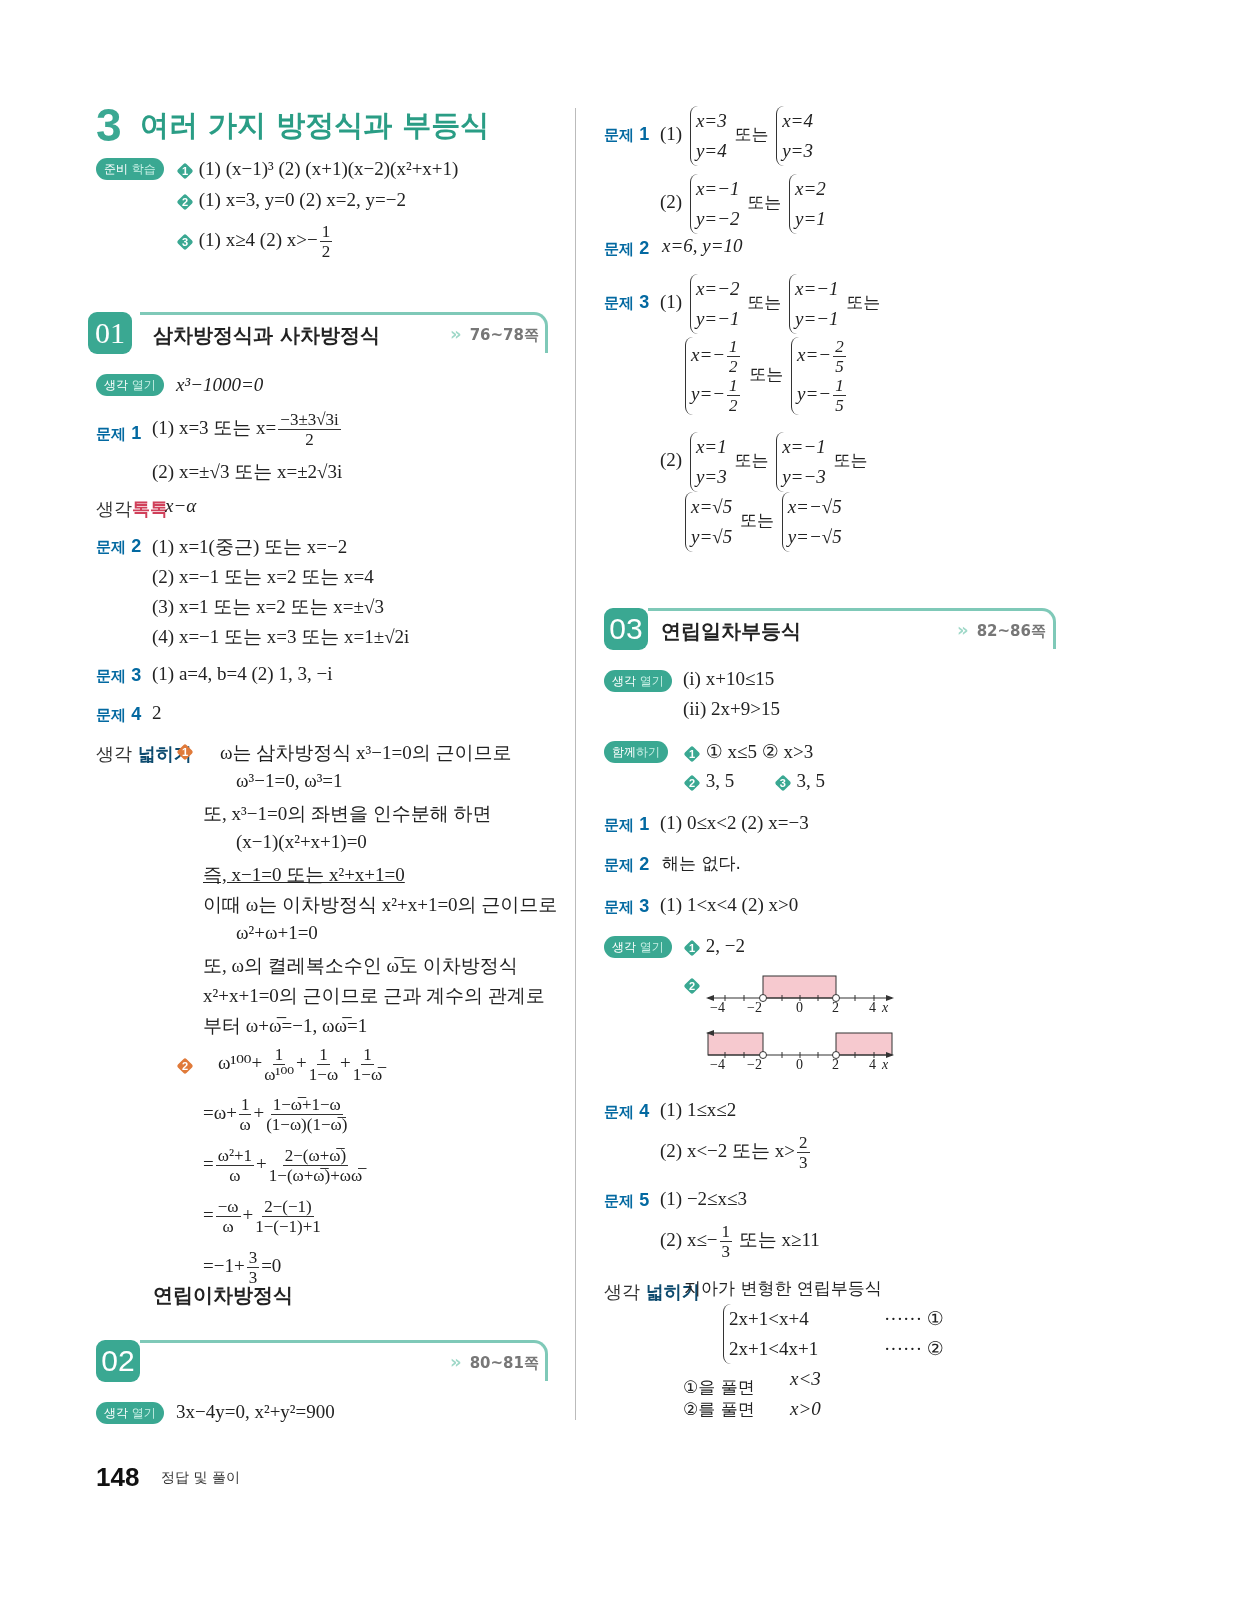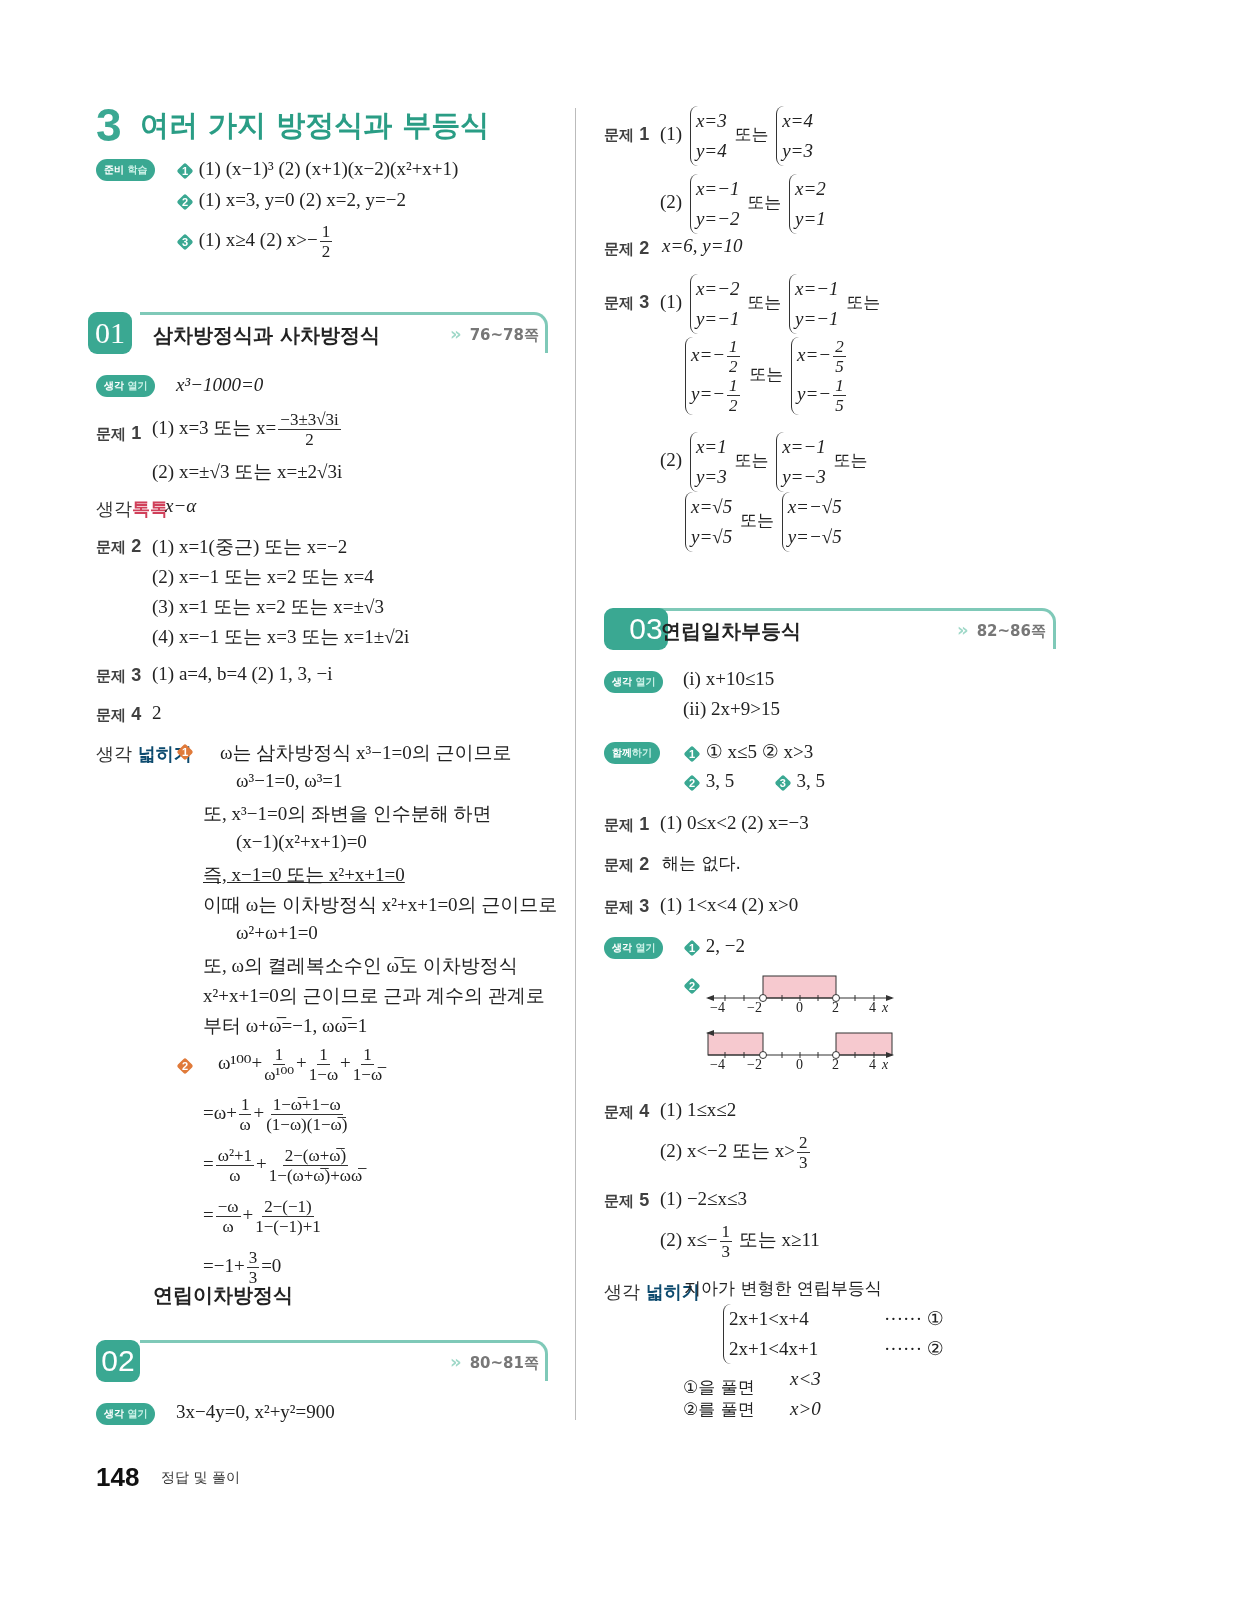--- a/index.html
+++ b/index.html
@@ -5,23 +5,23 @@
   html,body{margin:0;padding:0;background:#fff;}
   body{width:1240px;height:1624px;position:relative;overflow:hidden;
        font-family:"DejaVu Serif","Liberation Serif",serif;color:#222;}
   .abs{position:absolute;white-space:nowrap;}
   .sans{font-family:"DejaVu Sans","Liberation Sans",sans-serif;}
   .math{font-family:"Liberation Serif","DejaVu Serif",serif;font-size:19px;}
   .mi{font-style:italic;}
   .chap-num{font-family:"Liberation Sans",sans-serif;font-weight:bold;font-size:46px;color:#3aa892;}
   .chap-title{font-family:"DejaVu Sans",sans-serif;font-weight:bold;font-size:29px;color:#2a9d85;}
   .pill{display:inline-block;background:#3aa892;color:#fff;border-radius:12px;padding:2px 8px;
-        font-family:"DejaVu Sans",sans-serif;font-weight:bold;font-size:10px;line-height:18px;}
+        font-family:"DejaVu Sans",sans-serif;font-weight:normal;font-size:12px;line-height:18px;}
   .pill .lt{color:#c9f0e6;}
-  .q{font-family:"DejaVu Sans",sans-serif;font-weight:bold;font-size:15px;color:#404040;}
+  .q{font-family:"DejaVu Sans",sans-serif;font-weight:bold;font-size:15px;color:#0369a1;}
   .q b{font-family:"Liberation Sans",sans-serif;font-size:18px;}
   .dia{display:inline-block;width:18px;height:18px;position:relative;vertical-align:middle;}
   .dia::before{content:"";position:absolute;left:3px;top:3px;width:12px;height:12px;transform:rotate(45deg);background:var(--c,#3aa892);border-radius:2px;}
   .dia span{position:absolute;left:0;top:0;width:18px;text-align:center;font-family:"Liberation Sans",sans-serif;font-weight:bold;font-size:11px;color:#fff;line-height:18px;}
   .sec-box{position:absolute;height:38px;border-top:3px solid #7fc9b8;border-right:3px solid #7fc9b8;border-top-right-radius:14px;}
   .sec-num{position:absolute;background:#3aa892;color:#fff;width:44px;height:42px;border-radius:9px;
            font-family:"Liberation Sans",sans-serif;font-size:30px;text-align:center;line-height:42px;}
   .sec-title{position:absolute;font-family:"DejaVu Sans",sans-serif;font-weight:bold;font-size:20px;color:#222;}
   .sec-page{position:absolute;font-family:"DejaVu Sans",sans-serif;font-weight:bold;font-size:15px;color:#777;}
   .sec-page::before{content:"»";color:#9fd8c8;margin-right:8px;font-size:18px;}
@@ -218,21 +218,21 @@
   <span class="brace mi"><span>x=−1</span><br><span>y=−3</span></span>
   <span class="ko">또는</span>
 </div>
 <div class="abs math" style="left:682px;top:492px;">
   <span class="brace mi"><span>x=√5</span><br><span>y=√5</span></span>
   <span class="ko">또는</span>
   <span class="brace mi"><span>x=−√5</span><br><span>y=−√5</span></span>
 </div>
 
 <div class="sec-box" style="left:648px;top:608px;width:405px;"></div>
-<div class="sec-num" style="left:604px;top:608px;padding-left:20px;">03</div>
+<div class="sec-num" style="left:604px;top:608px;">03</div>
 <div class="sec-title" style="left:661px;top:618px;">연립일차부등식</div>
 <div class="sec-page" style="left:957px;top:619px;">82~86쪽</div>
 
 <div class="abs" style="left:604px;top:670px;">
   <span class="pill"><span>생각</span> <span class="lt">열기</span></span>
 </div>
 <div class="abs math" style="left:683px;top:668px;">(i) x+10≤15</div>
 <div class="abs math" style="left:683px;top:698px;">(ii) 2x+9&gt;15</div>
 
 <div class="abs" style="left:604px;top:741px;">

